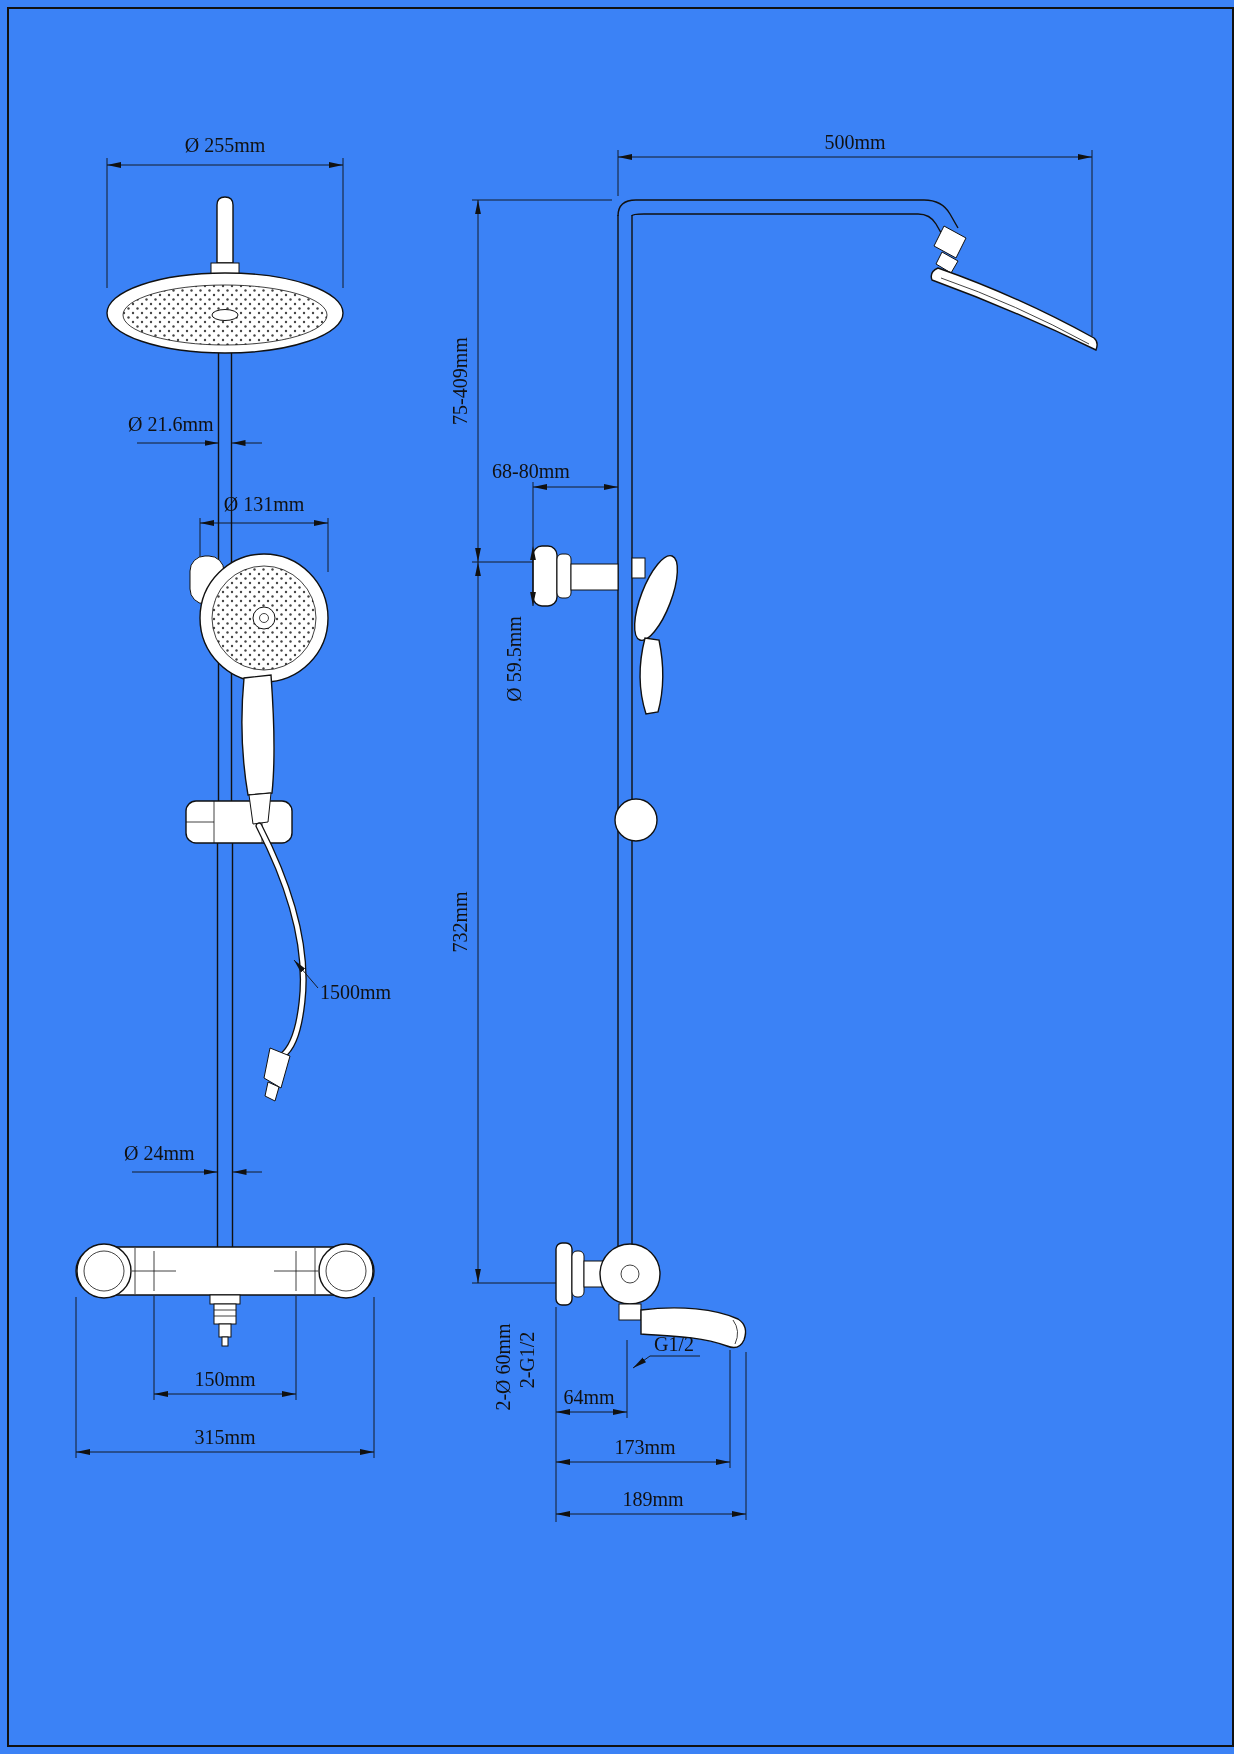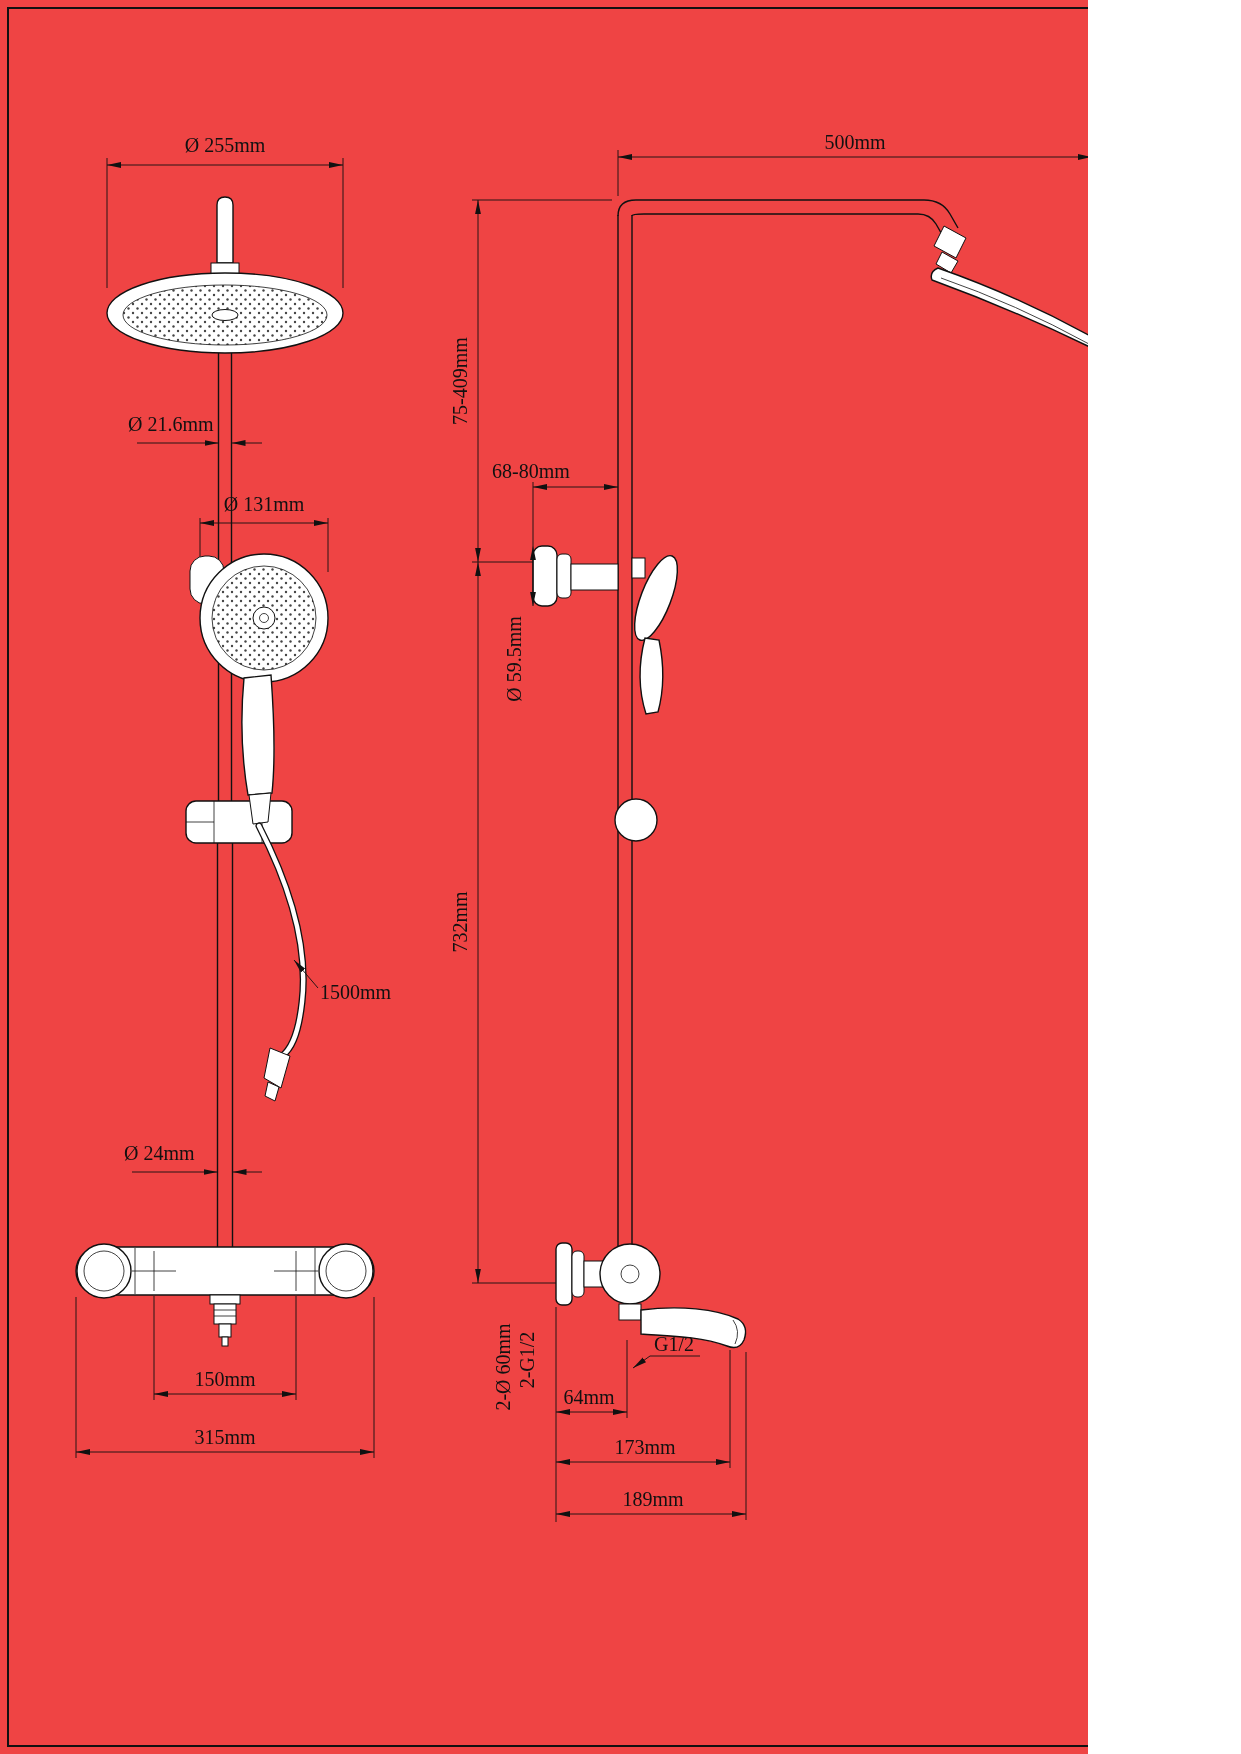--- a/index.html
+++ b/index.html
@@ -1,16 +1,16 @@
 <!DOCTYPE html>
 <html><head>
 <meta charset="utf-8">
 <style>
   html,body{margin:0;padding:0;background:#ffffff;}
-  .sheet{width:1088px;height:1754px;position:relative;background:#ef4444;overflow:hidden;}
+  .sheet{width:1234px;height:1754px;position:relative;background:#3b82f6;overflow:hidden;}
   svg{display:block;}
   text{font-family:"Liberation Serif","DejaVu Serif",serif;fill:#111;}
   .dim-label{font-size:20px;}
   .part{fill:#ffffff;stroke:#111;stroke-width:1.4;}
   .part-thin{fill:#ffffff;stroke:#111;stroke-width:1;}
   .edge{stroke:#111;stroke-width:1.4;fill:none;}
   .detail{stroke:#111;stroke-width:0.8;fill:none;}
   .dimline{stroke:#111;stroke-width:0.9;fill:none;}
   .extline{stroke:#111;stroke-width:0.9;fill:none;}
   .hose-outer{stroke:#111;stroke-width:7;fill:none;stroke-linecap:round;}

